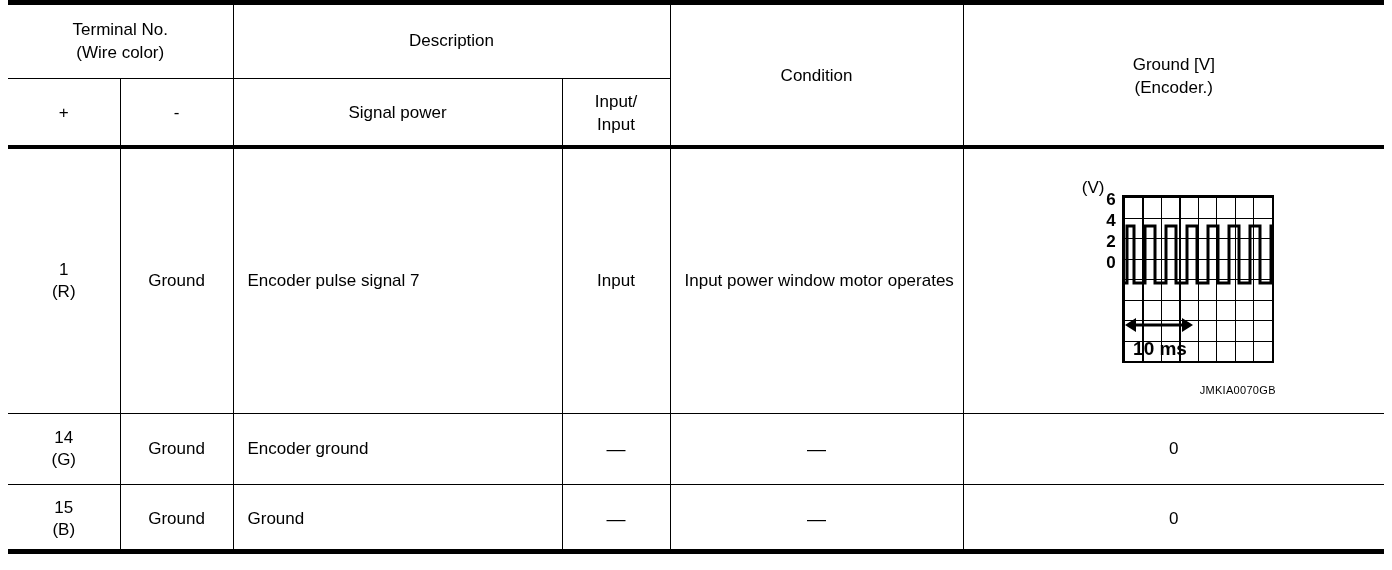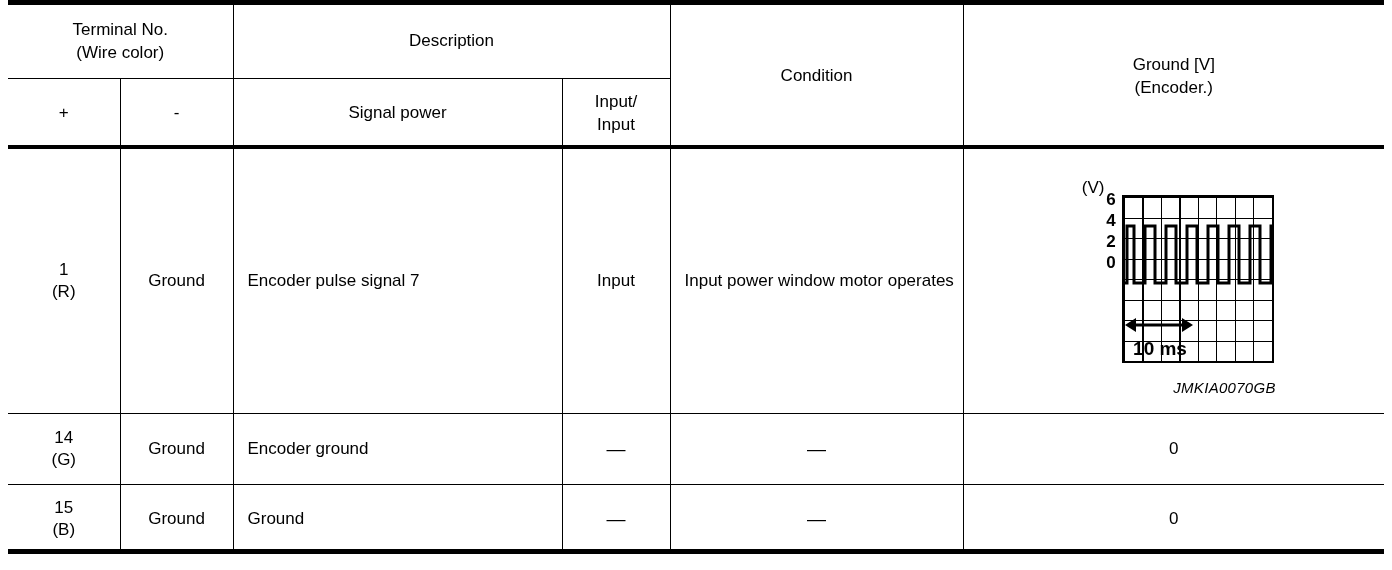--- a/index.html
+++ b/index.html
@@ -83,24 +83,23 @@
     background-image:
       repeating-linear-gradient(to right, #000 0 1px, transparent 1px 18.5px),
       repeating-linear-gradient(to bottom, #000 0 1px, transparent 1px 20.5px);
     background-position:0 0, 0 0;
     overflow:hidden;
   }
   .wavesvg{position:absolute;left:0;top:0;}
   .figid{
     position:absolute;
     right:-2px;bottom:-16px;
-    font-size:15px;
+    font-size:11px;
     letter-spacing:0.3px;
     font-family:"Liberation Sans","DejaVu Sans",sans-serif;
-    font-style:italic;
   }
 </style>
 </head>
 <body>
 
 <div class="sheet">
 
   <div class="rule-top"></div>
   <div class="rule-hdr"></div>
   <div class="rule-bot"></div>

